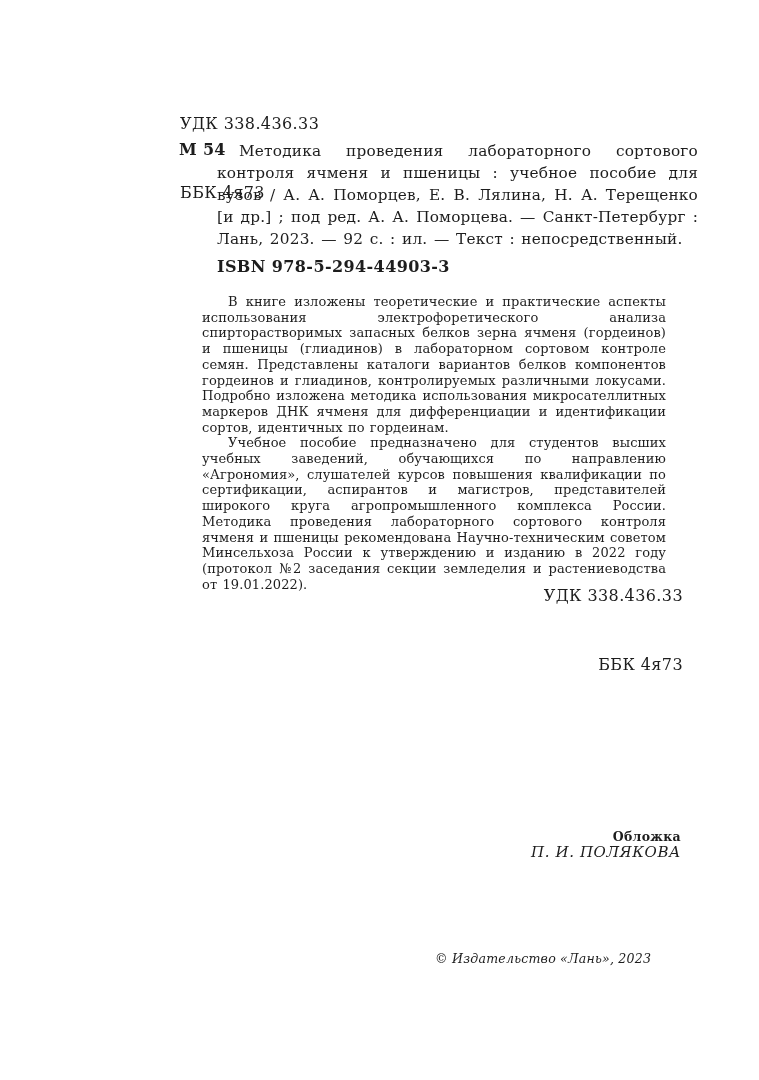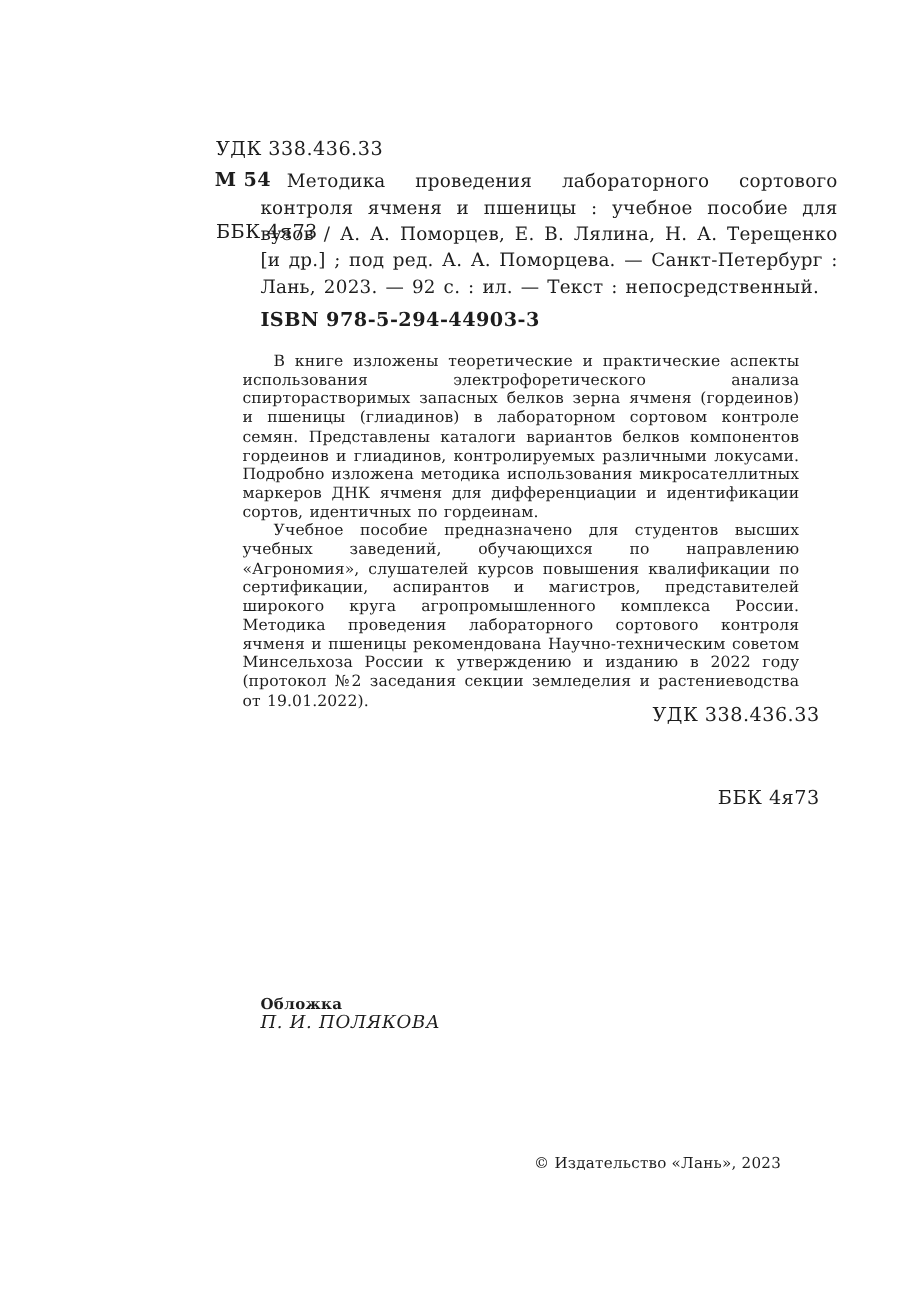--- a/index.html
+++ b/index.html
@@ -80,21 +80,21 @@
     line-height: 23px;
     letter-spacing: 0.4px;
     white-space: pre;
   }
 
   
   .cover-credit {
     left: 217px;
     top: 829px;
     width: 464px;
-    text-align: left;
+    text-align: right;
   }
   .cover-credit-label {
     font-weight: bold;
     font-size: 12.5px;
     line-height: 15px;
     letter-spacing: 0.3px;
   }
   .cover-credit-name {
     font-style: italic;
     font-size: 15px;
@@ -103,21 +103,21 @@
   }
 
   
   .copyright-block {
     left: 431px;
     top: 948px;
     font-size: 12.6px;
     line-height: 14.2px;
     letter-spacing: 0.2px;
   }
-  .copyright-line { margin: 14px; }
+  .copyright-line { margin: 4px; font-style: italic; }
   .copyright-line.indented { padding-left: 15px; }
 </style>
 </head>
 <body>
 
 <div class="abs header-codes">
   <div>УДК 338.436.33</div>
   <div>ББК 4я73</div>
 </div>
 

